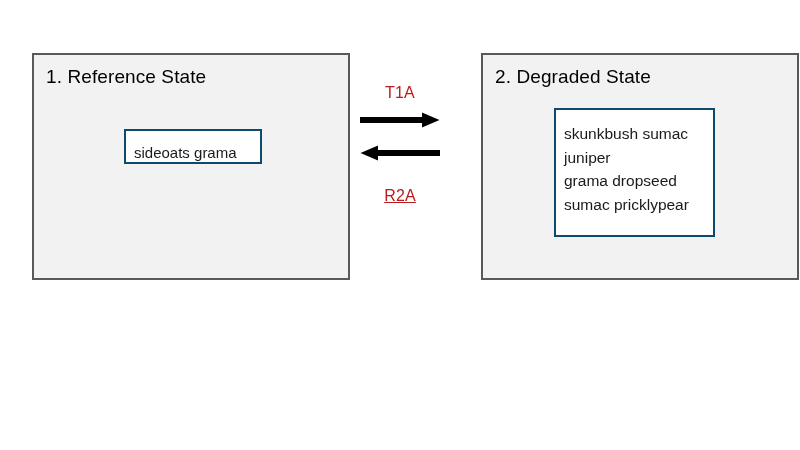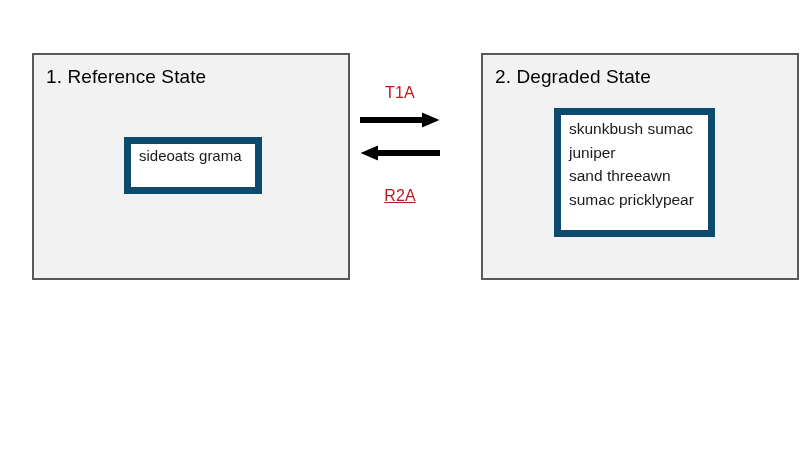--- a/index.html
+++ b/index.html
@@ -47,29 +47,29 @@
     font-size: 19px;
     color: #000000;
     letter-spacing: 0.1px;
     white-space: nowrap;
   }
 
   
   .species-box {
     position: absolute;
     background: #ffffff;
-    border: 7px solid #0c4a6e;
+    border: 2px solid #0c4a6e;
     box-sizing: border-box;
-    padding: 2px 8px 6px 8px;
+    padding: 12px 8px 6px 8px;
   }
   #species-box-1 {
     left: 90px;
-    top: 82px;
+    top: 74px;
     width: 138px;
-    height: 57px;
+    height: 35px;
   }
   #species-box-2 {
     left: 71px;
     top: 53px;
     width: 161px;
     height: 129px;
   }
   .species-item {
     font-size: 15px;
     line-height: 20px;
@@ -138,18 +138,18 @@
 
     <div class="transition-label" id="label-r2a">R2A</div>
   </div>
 
   <div class="state-box" id="state-box-2">
     <div class="state-title">2. Degraded State</div>
 
     <div class="species-box" id="species-box-2">
       <div class="species-item">skunkbush sumac</div>
       <div class="species-item">juniper</div>
-      <div class="species-item">sand threeawn</div>
+      <div class="species-item">grama dropseed</div>
       <div class="species-item">sumac pricklypear</div>
     </div>
   </div>
 
 </div>
 
 </body></html>

